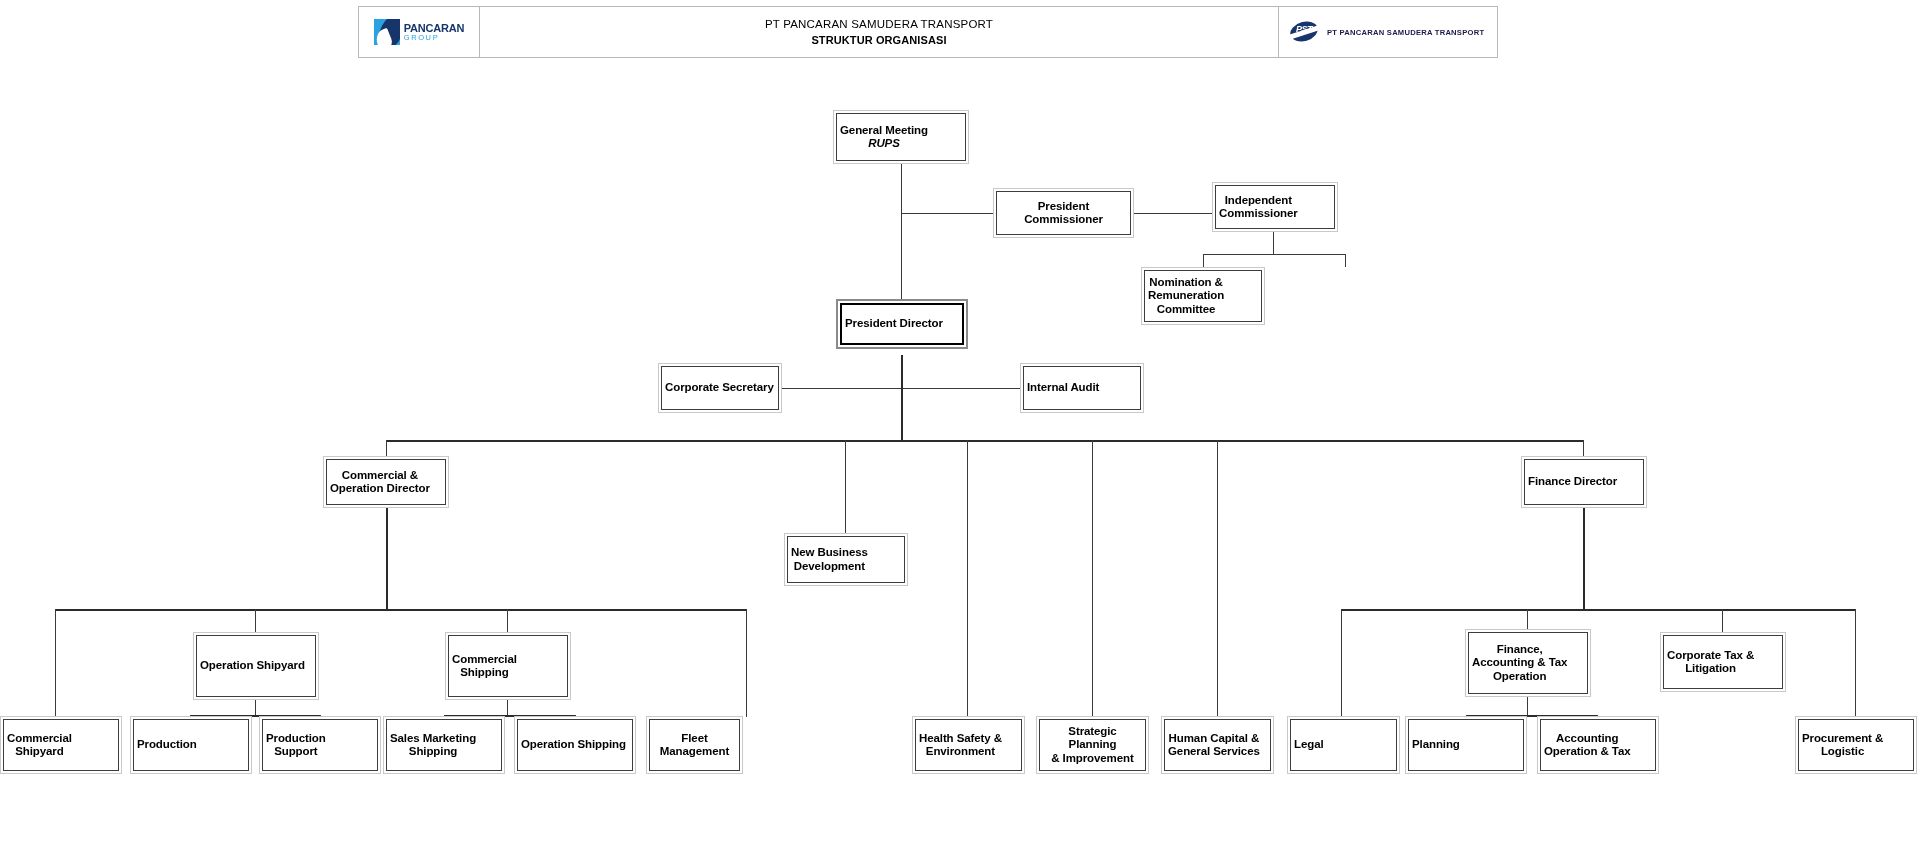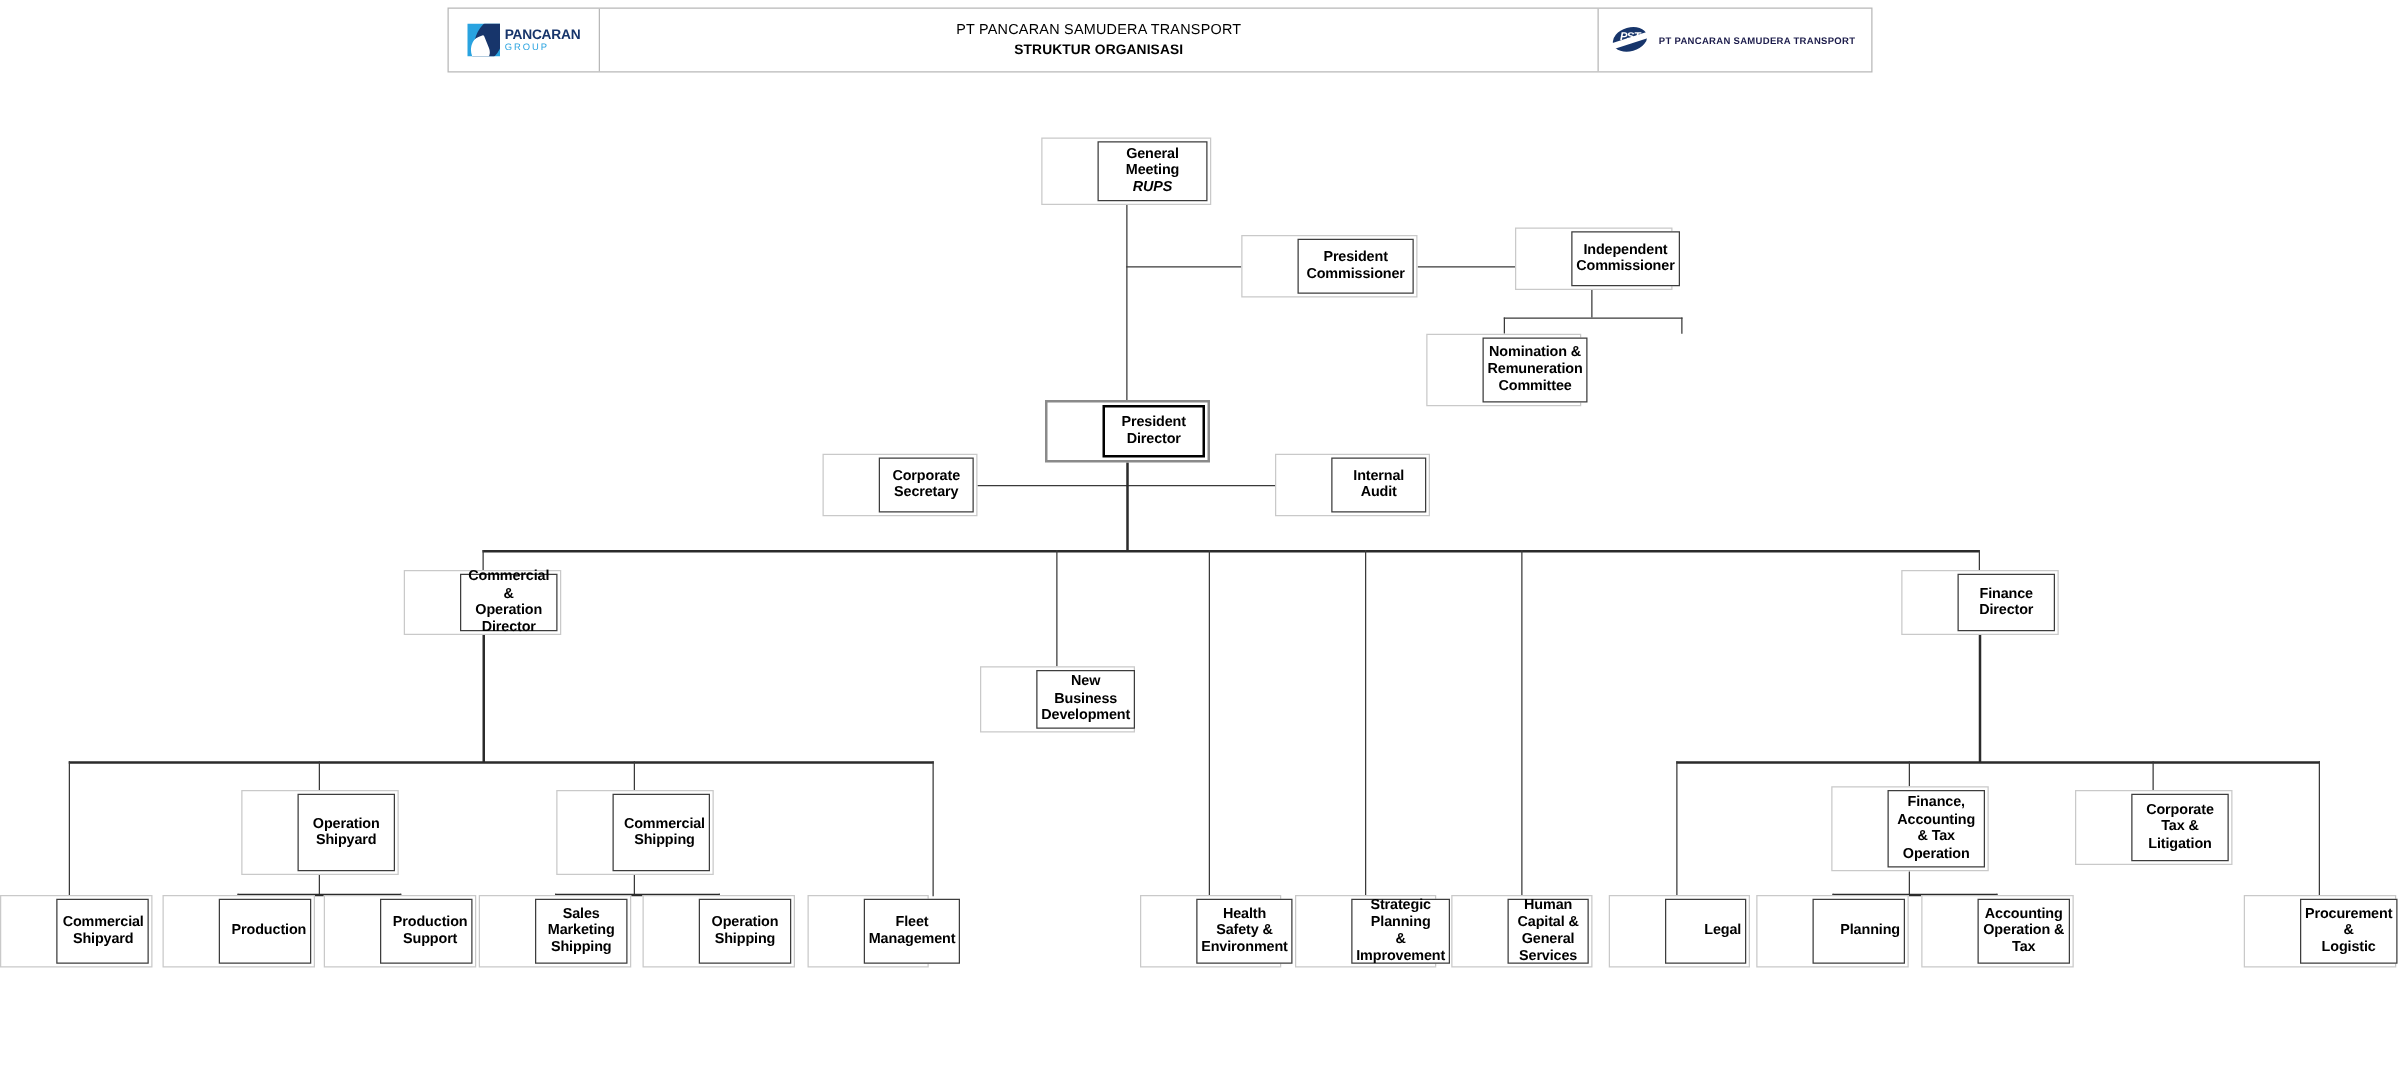--- a/index.html
+++ b/index.html
@@ -198,24 +198,23 @@
     padding: 2px;
     display: flex;
     z-index: 5;
   }
   .node > .inner {
     flex: 1;
     border: 1px solid #3d3d3d;
     background: #ffffff;
     display: flex;
     align-items: center;
-    justify-content: flex-end;
+    justify-content: flex-start;
     text-align: center;
     box-sizing: border-box;
-    margin-left: 42px;
   }
   .node .label {
     font-size: 11.5px;
     font-weight: bold;
     line-height: 13.5px;
     letter-spacing: -0.1px;
     padding: 0 3px;
   }
   .node.emph {
     border: 2px solid #8a8a8a;
@@ -348,21 +347,21 @@
     <div class="inner">
       <div class="label">
         <span>Nomination &amp;</span><br>
         <span>Remuneration</span><br>
         <span>Committee</span>
       </div>
     </div>
   </div>
 
 
-  <div class="node emph" style="left:836px; top:320px; width:132px; height:50px;">
+  <div class="node emph" style="left:836px; top:299px; width:132px; height:50px;">
     <div class="inner">
       <div class="label">President Director</div>
     </div>
   </div>
 
   <div class="node" style="left:658px; top:363px; width:124px; height:50px;">
     <div class="inner">
       <div class="label">Corporate Secretary</div>
     </div>
   </div>

